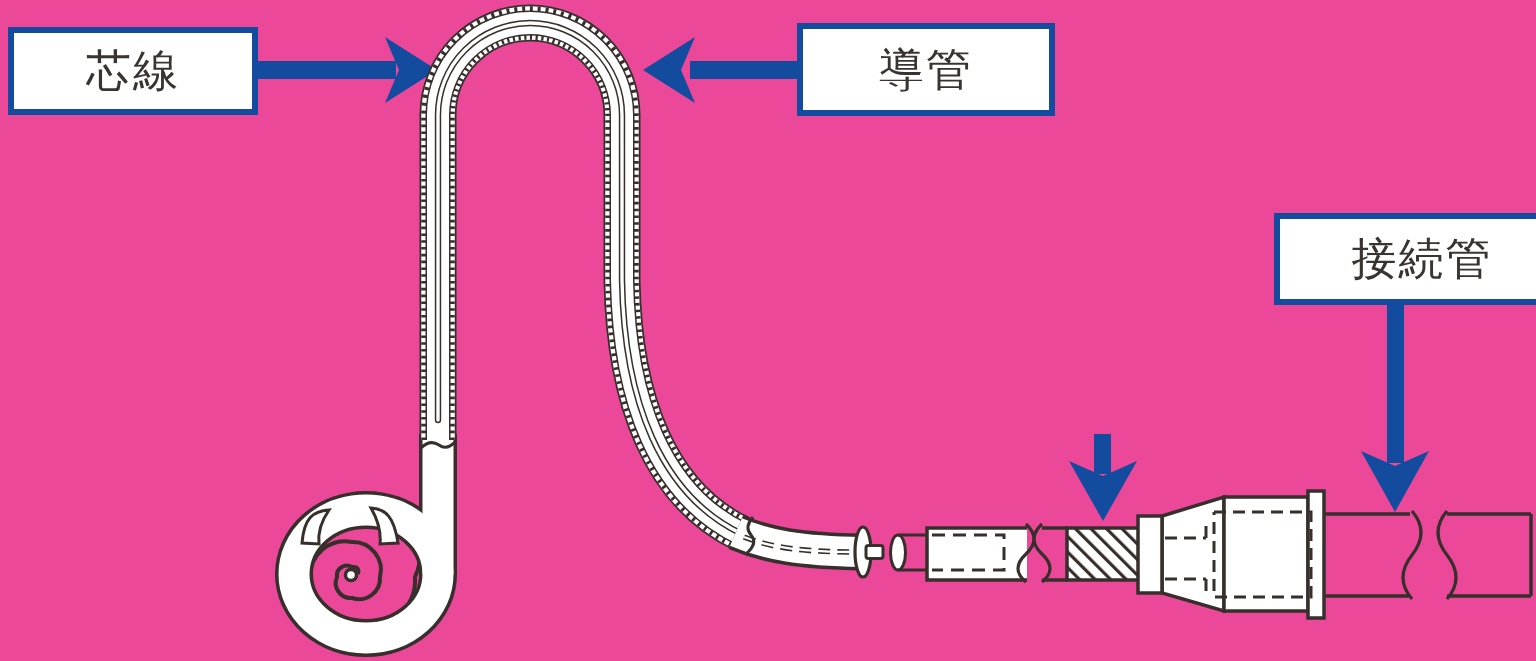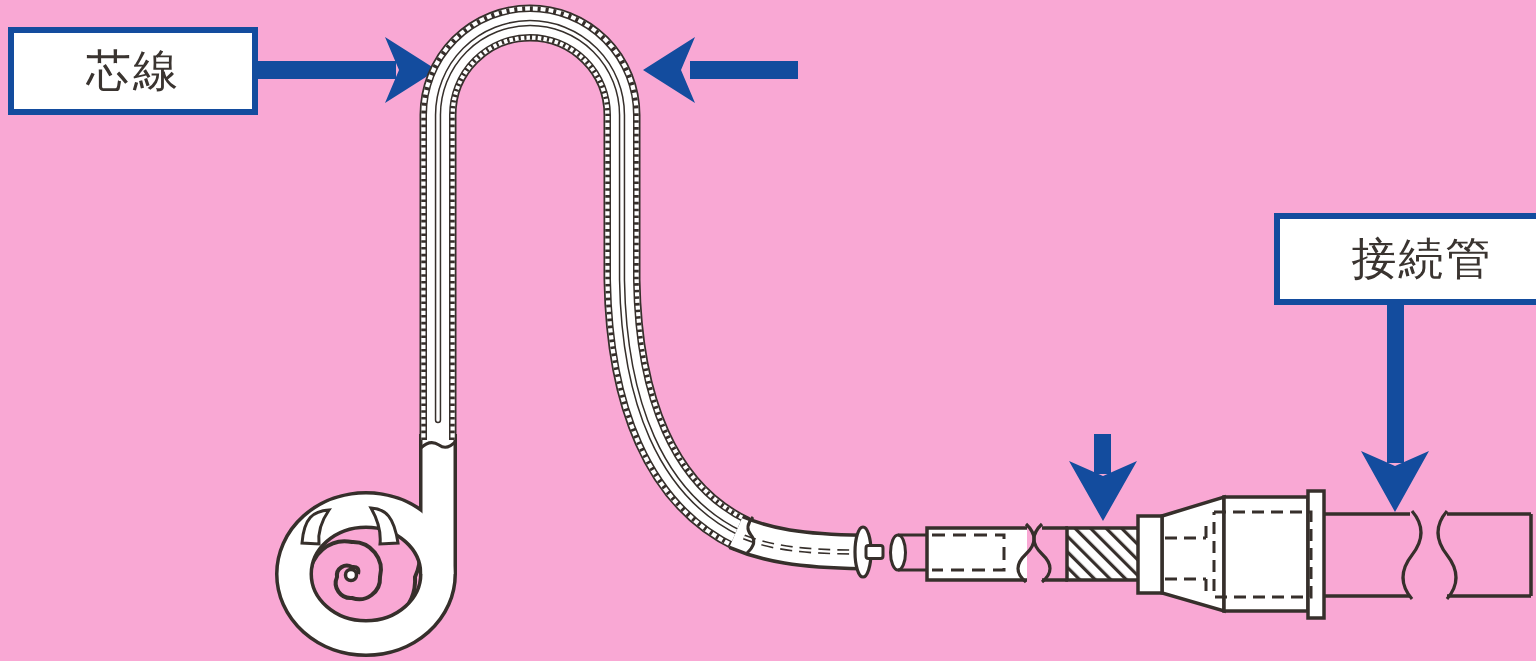--- a/index.html
+++ b/index.html
@@ -1,16 +1,16 @@
 <!DOCTYPE html>
 <html><head>
 <meta charset="utf-8">
 <style>
   html,body{margin:0;padding:0;background:#ffffff;}
-  #stage{position:relative;width:1536px;height:661px;background:#f9a8d4;overflow:hidden;
+  #stage{position:relative;width:1536px;height:661px;background:#ec4899;overflow:hidden;
          font-family:"Liberation Sans","DejaVu Sans",sans-serif;}
   #diagram-svg{position:absolute;left:0;top:0;}
   .label{position:absolute;display:flex;align-items:center;justify-content:center;
          background:#fff;border:6px solid #134c9e;box-sizing:border-box;
          font-size:45px;letter-spacing:2px;color:#3a3430;}
   .label span{white-space:nowrap;}
 </style>
 </head>
 <body>
 
@@ -115,19 +115,22 @@
         <path d="M 1447 511 Q 1429 532 1447 555 Q 1465 578 1447 599"></path>
       </g>
       <path d="M 1447 514 H 1531 M 1447 596 H 1531 M 1531 514 V 596" stroke-width="3.5"></path>
     </g>
   </svg>
 
   <div class="label" style="left:8px;top:27px;width:250px;height:88px;">
     <span>芯線</span>
   </div>
 
+  <div class="label" style="left:797px;top:23px;width:258px;height:93px;">
+    <span>導管</span>
+  </div>
 
 
   <div class="label" style="left:1274px;top:213px;width:296px;height:92px;">
     <span>接続管</span>
   </div>
 
 </div>
 
 </body></html>

